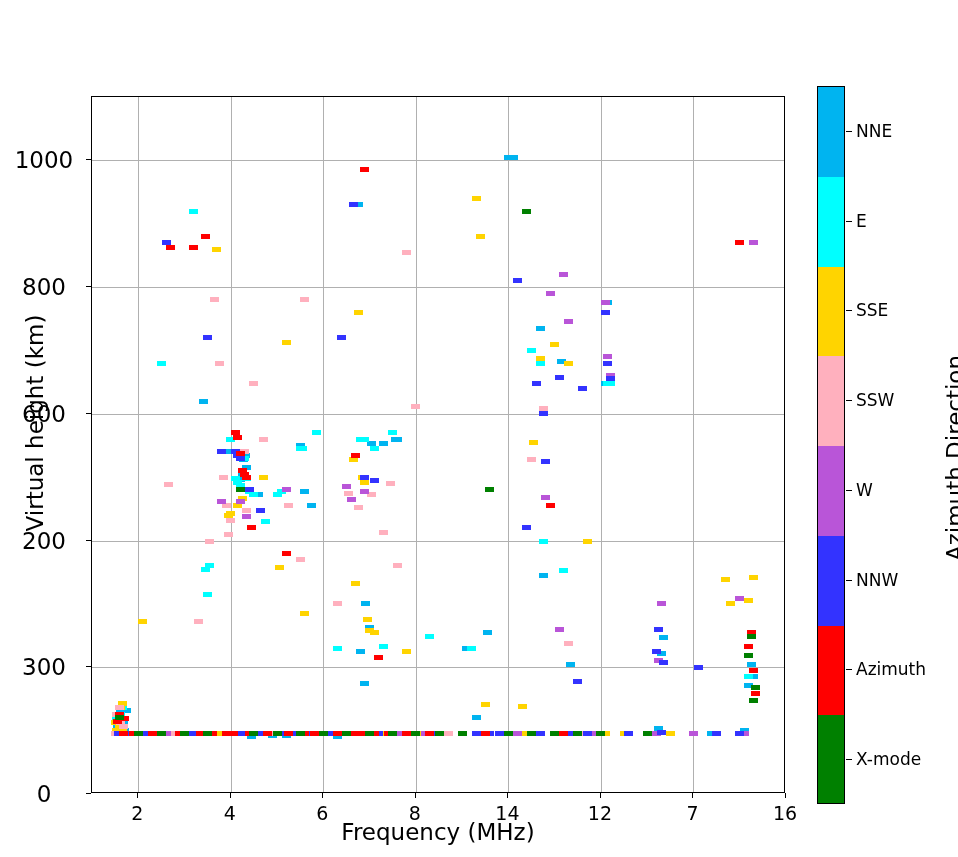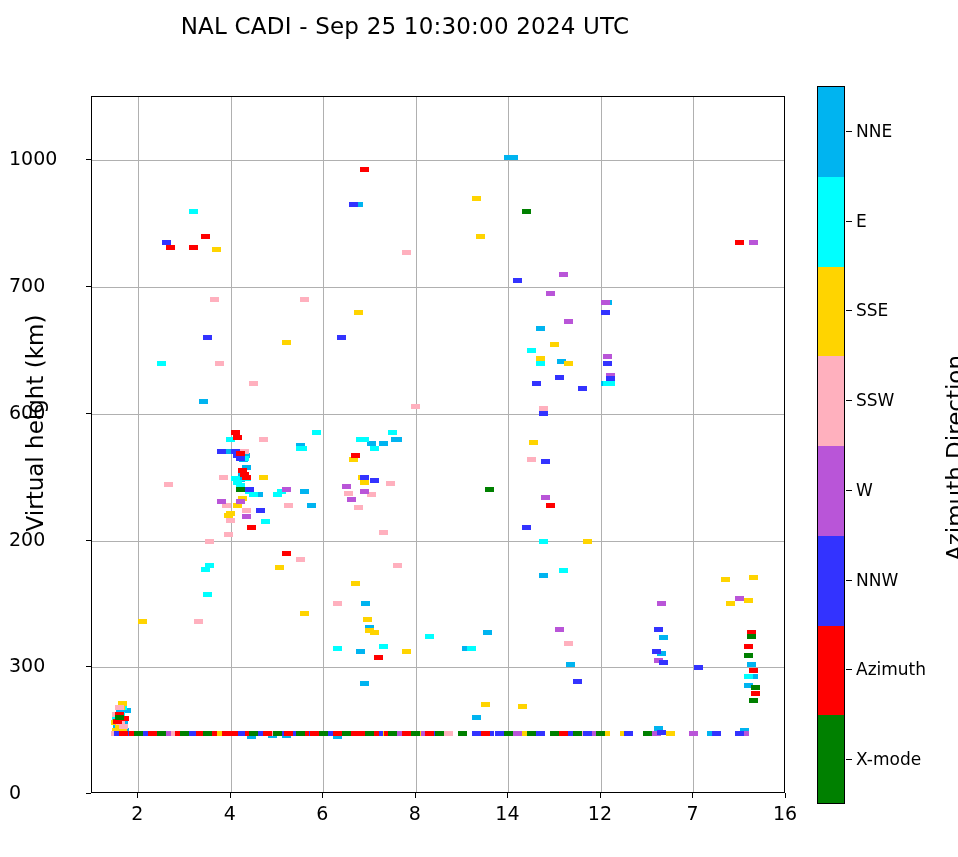--- a/index.html
+++ b/index.html
@@ -71,23 +71,23 @@
   }
   .ticklabel-x {
     position: absolute;
     font-size: 19px;
     color: #000000;
     text-align: center;
     width: 60px;
   }
   .ticklabel-y {
     position: absolute;
-    font-size: 19px;
+    font-size: 23px;
     color: #000000;
-    text-align: left;
+    text-align: center;
     width: 70px;
   }
   
   #xlabel {
     position: absolute;
     left: 91px;
     top: 819px;
     width: 694px;
     text-align: center;
     font-size: 23px;
@@ -143,21 +143,20 @@
     color: #000000;
     transform: rotate(-90deg);
     transform-origin: center center;
   }
 </style>
 </head>
 <body>
 
 <div id="figure">
 
-  <div id="chart-title">NAL CADI - Sep 25 10:30:00 2024 UTC</div>
 
   <div id="plot-area">
     <div id="gridlines">
         <div class="gridline-v" style="left: 46.2667px;"></div>
         <div class="gridline-v" style="left: 138.8px;"></div>
         <div class="gridline-v" style="left: 231.333px;"></div>
         <div class="gridline-v" style="left: 323.867px;"></div>
         <div class="gridline-v" style="left: 416.4px;"></div>
         <div class="gridline-v" style="left: 508.933px;"></div>
         <div class="gridline-v" style="left: 601.467px;"></div>
@@ -699,25 +698,26 @@
   <div id="y-ticks">
       <div class="tick-y" style="left: 86px; top: 793px;"></div>
       <div class="ticklabel-y" style="left: 9px; top: 781px;">0</div>
       <div class="tick-y" style="left: 86px; top: 666.273px;"></div>
       <div class="ticklabel-y" style="left: 9px; top: 654.273px;">300</div>
       <div class="tick-y" style="left: 86px; top: 539.545px;"></div>
       <div class="ticklabel-y" style="left: 9px; top: 527.545px;">200</div>
       <div class="tick-y" style="left: 86px; top: 412.818px;"></div>
       <div class="ticklabel-y" style="left: 9px; top: 400.818px;">600</div>
       <div class="tick-y" style="left: 86px; top: 286.091px;"></div>
-      <div class="ticklabel-y" style="left: 9px; top: 274.091px;">700</div>
+      <div class="ticklabel-y" style="left: 9px; top: 274.091px;">800</div>
       <div class="tick-y" style="left: 86px; top: 159.364px;"></div>
       <div class="ticklabel-y" style="left: 9px; top: 147.364px;">1000</div>
     </div>
 
+  <div id="xlabel">Frequency (MHz)</div>
   <div id="ylabel">Virtual height (km)</div>
 
   <div id="colorbar">
       <div class="cb-seg" style="height: 89.75px; background: rgb(0, 180, 240);"></div>
       <div class="cb-seg" style="height: 89.75px; background: rgb(0, 255, 255);"></div>
       <div class="cb-seg" style="height: 89.75px; background: rgb(255, 212, 0);"></div>
       <div class="cb-seg" style="height: 89.75px; background: rgb(255, 176, 190);"></div>
       <div class="cb-seg" style="height: 89.75px; background: rgb(185, 85, 216);"></div>
       <div class="cb-seg" style="height: 89.75px; background: rgb(51, 51, 255);"></div>
       <div class="cb-seg" style="height: 89.75px; background: rgb(255, 0, 0);"></div>

